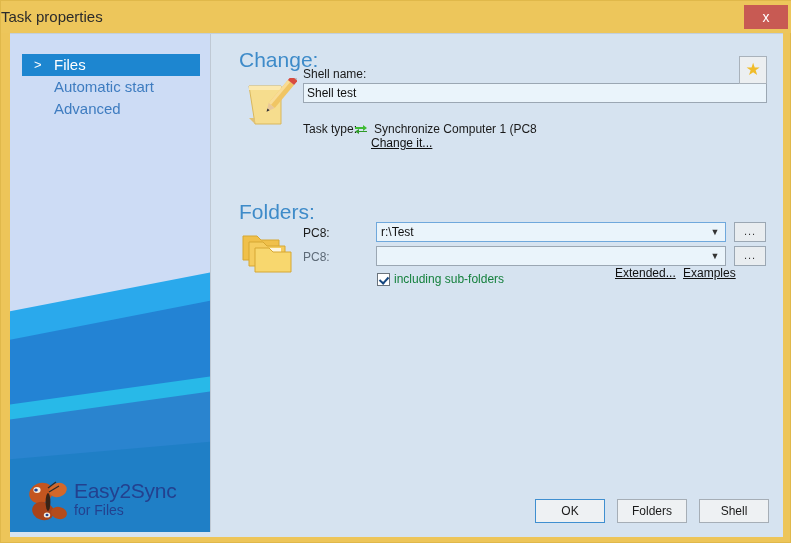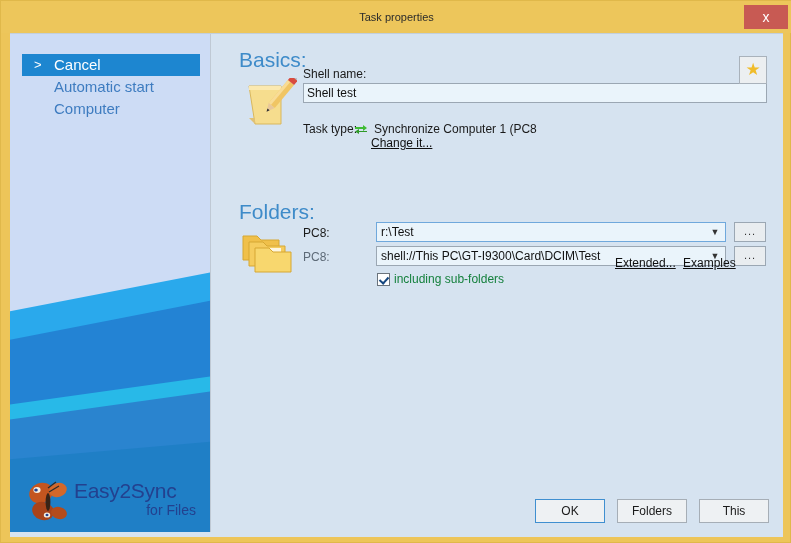--- a/index.html
+++ b/index.html
@@ -32,22 +32,22 @@
     width: 791px;
     height: 32px;
     background: #edc65b;
   }
   #title-text {
     position: absolute;
     left: 0; top: 0;
     width: 791px;
     height: 32px;
     line-height: 32px;
-    text-align: center;
-    font-size: 11px;
+    text-align: left;
+    font-size: 15px;
     color: #2b2b2b;
     font-family: "Liberation Sans", sans-serif;
   }
   #close-button {
     position: absolute;
     right: 4px;
     top: 4px;
     width: 44px;
     height: 24px;
     background: #c85a53;
@@ -179,21 +179,21 @@
   #logo-main {
     font-size: 21px;
     color: #23418f;
     letter-spacing: -0.3px;
     line-height: 22px;
     font-family: "Liberation Sans", sans-serif;
   }
   #logo-sub {
     font-size: 14px;
     color: #23418f;
-    text-align: right;
+    text-align: left;
     padding-right: 8px;
     line-height: 16px;
   }
 
   
   #content {
     position: absolute;
     left: 201px;
     top: 0;
     width: 571px;
@@ -388,21 +388,21 @@
     position: absolute;
     left: 17px;
     top: 0;
     font-size: 12px;
     color: #15803d;
     white-space: nowrap;
   }
 
   .inline-link {
     position: absolute;
-    top: 222px;
+    top: 232px;
     font-size: 12px;
     color: #101010;
     text-decoration: underline;
     cursor: pointer;
     white-space: nowrap;
   }
   #extended-link { left: 404px; }
   #examples-link { left: 472px; }
 
   
@@ -468,27 +468,27 @@
     <div id="sidebar">
       <div class="band" id="band1"></div>
       <div class="band" id="band2"></div>
       <div class="band" id="band3"></div>
       <div class="band" id="band4"></div>
       <div class="band" id="band5"></div>
 
       <div class="nav-list">
         <div class="nav-item selected">
           <span class="chev">&gt;</span>
-          <span>Cancel</span>
+          <span>Files</span>
         </div>
         <div class="nav-item">
           <span>Automatic start</span>
         </div>
         <div class="nav-item">
-          <span>Computer</span>
+          <span>Advanced</span>
         </div>
       </div>
 
       <div id="logo-area">
         <svg id="butterfly" viewBox="0 0 48 44">
           <ellipse cx="15" cy="13" rx="12" ry="10" fill="#c4551f" transform="rotate(-22 15 13)"></ellipse>
           <ellipse cx="17" cy="31" rx="11" ry="9" fill="#a8431a" transform="rotate(18 17 31)"></ellipse>
           <ellipse cx="32" cy="10" rx="9" ry="7" fill="#d3682a" transform="rotate(-16 32 10)"></ellipse>
           <ellipse cx="33" cy="33" rx="8" ry="6" fill="#b44c1c" transform="rotate(14 33 33)"></ellipse>
           <ellipse cx="11" cy="10" rx="3.6" ry="3" fill="#f5f1e6"></ellipse>
@@ -501,21 +501,21 @@
         </svg>
         <div id="logo-text">
           <div id="logo-main">Easy2Sync</div>
           <div id="logo-sub">for Files</div>
         </div>
       </div>
     </div>
 
     <div id="content">
 
-      <div class="section-head" id="basics-head">Basics:</div>
+      <div class="section-head" id="basics-head">Change:</div>
 
       <svg id="pencil-icon" viewBox="0 0 54 54">
         <path d="M6 8 L38 8 L38 46 L12 46 Z" fill="#f6dd8e" stroke="#d9b75d" stroke-width="1"></path>
         <path d="M6 8 L38 8 L38 12 L6 12 Z" fill="#fbe9b0"></path>
         <path d="M12 46 L6 40 L12 40 Z" fill="#e0c176"></path>
         <g transform="rotate(40 30 26)">
           <rect x="26" y="-2" width="8" height="30" fill="#f0c564"></rect>
           <rect x="26" y="-2" width="3" height="30" fill="#f8dc96"></rect>
           <rect x="26" y="-8" width="8" height="6" fill="#d94b3e"></rect>
           <rect x="26" y="-9.5" width="8" height="2" fill="#b9bfc6"></rect>
@@ -550,35 +550,34 @@
 
       <div class="lbl" id="pc-label-1">PC8:</div>
       <div class="combo" id="folder-combo-1">
         <div class="val">r:\Test</div>
         <div class="arrow">▼</div>
       </div>
       <div class="browse-btn" id="browse-1">...</div>
 
       <div class="lbl" id="pc-label-2">PC8:</div>
       <div class="combo" id="folder-combo-2">
-        <div class="val">shell://This PC\GT-I9300\Card\DCIM\Test</div>
         <div class="arrow">▼</div>
       </div>
       <div class="browse-btn" id="browse-2">...</div>
 
       <div id="subfolders-row">
         <div id="subfolders-check"></div>
         <div id="subfolders-label">including sub-folders</div>
       </div>
 
       <div class="inline-link" id="extended-link">Extended...</div>
       <div class="inline-link" id="examples-link">Examples</div>
 
     </div>
 
     <div id="footer">
       <div class="dlg-btn" id="btn-ok">OK</div>
       <div class="dlg-btn" id="btn-cancel">Folders</div>
-      <div class="dlg-btn" id="btn-help">This</div>
+      <div class="dlg-btn" id="btn-help">Shell</div>
     </div>
 
   </div>
 </div>
 
 </body></html>

